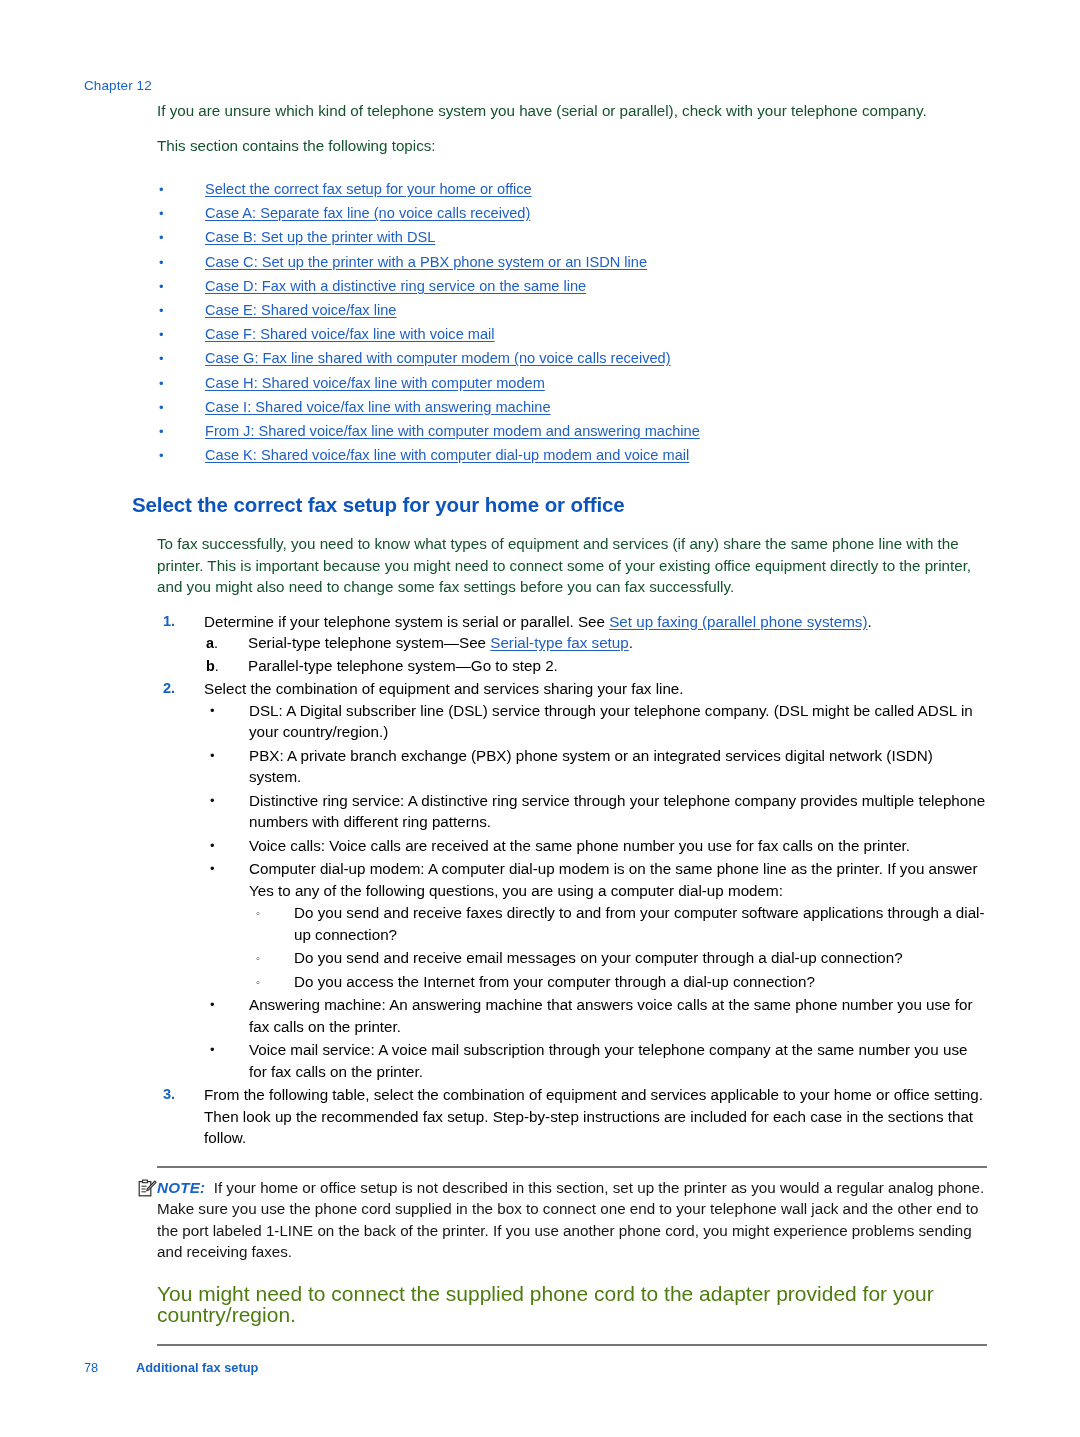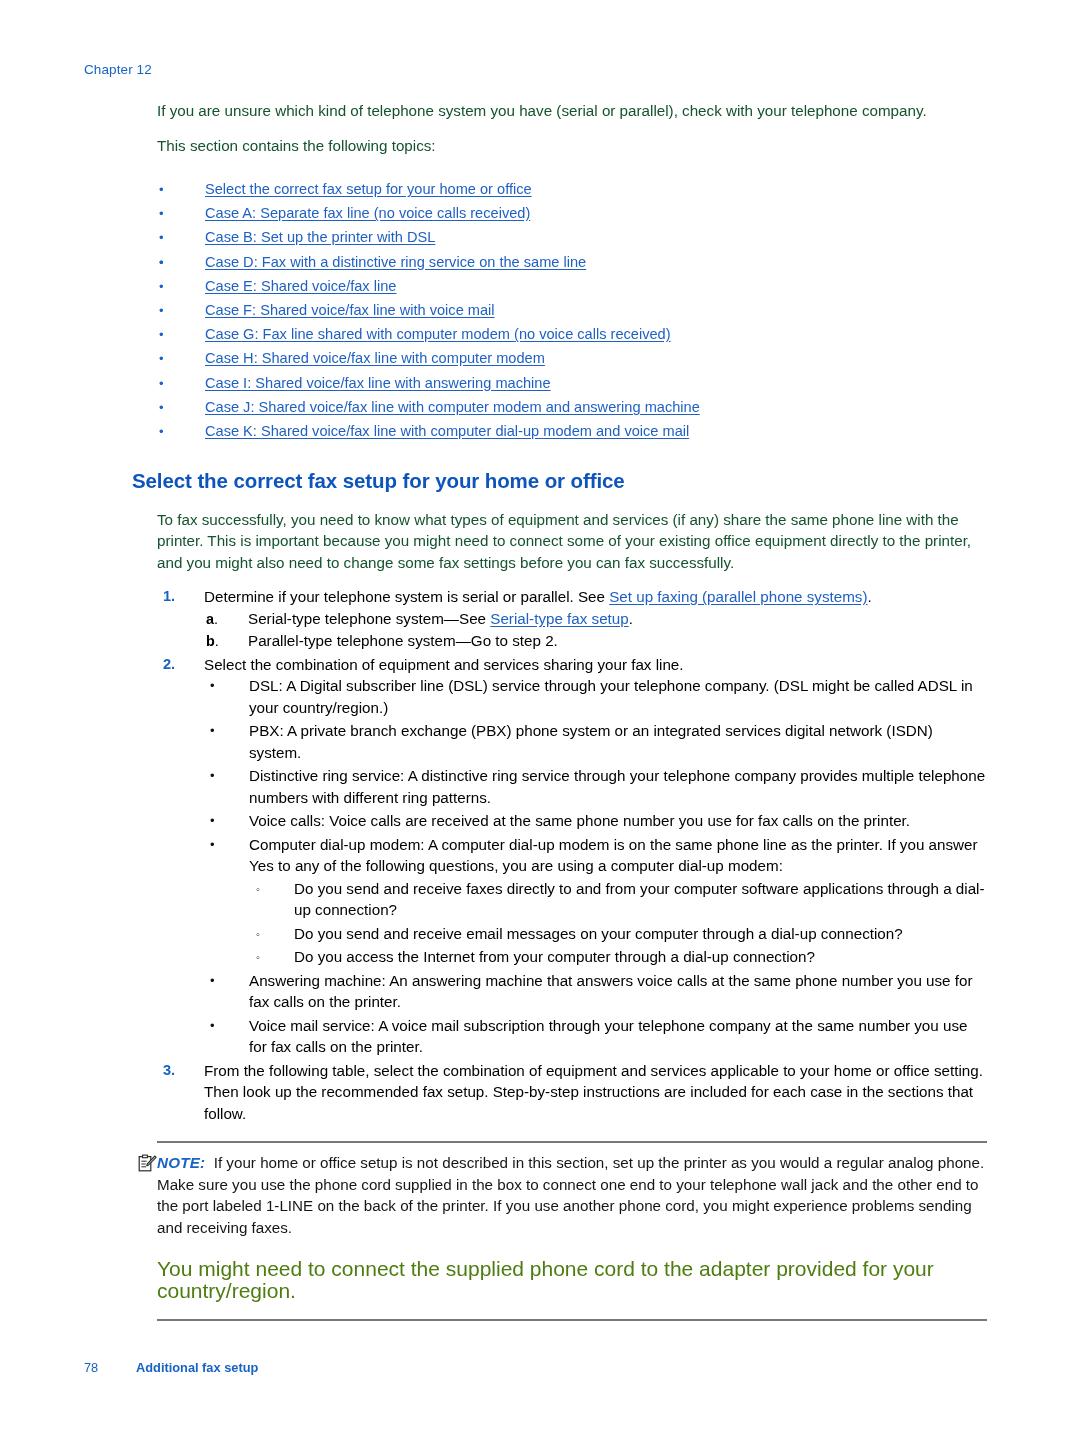--- a/index.html
+++ b/index.html
@@ -19,21 +19,21 @@
     position: relative;
     width: 1080px;
     height: 1437px;
     box-sizing: border-box;
   }
 
   
   .chapter-line {
     position: absolute;
     left: 84px;
-    top: 62px;
+    top: 78px;
     font-size: 13.5px;
     color: #1763c6;
     letter-spacing: 0.1px;
     text-align: center;
   }
 
   
   .content {
     position: absolute;
     left: 157px;
@@ -241,28 +241,28 @@
 
   <div class="content">
 
     <p class="body">If you are unsure which kind of telephone system you have (serial or parallel), check with your telephone company.</p>
     <p class="body tight">This section contains the following topics:</p>
 
     <ul class="topic-list">
       <li><span class="bul">•</span><a class="link" href="#">Select the correct fax setup for your home or office</a></li>
       <li><span class="bul">•</span><a class="link" href="#">Case A: Separate fax line (no voice calls received)</a></li>
       <li><span class="bul">•</span><a class="link" href="#">Case B: Set up the printer with DSL</a></li>
-      <li><span class="bul">•</span></li>
+      <li><span class="bul">•</span><a class="link" href="#">Case C: Set up the printer with a PBX phone system or an ISDN line</a></li>
       <li><span class="bul">•</span><a class="link" href="#">Case D: Fax with a distinctive ring service on the same line</a></li>
       <li><span class="bul">•</span><a class="link" href="#">Case E: Shared voice/fax line</a></li>
       <li><span class="bul">•</span><a class="link" href="#">Case F: Shared voice/fax line with voice mail</a></li>
       <li><span class="bul">•</span><a class="link" href="#">Case G: Fax line shared with computer modem (no voice calls received)</a></li>
       <li><span class="bul">•</span><a class="link" href="#">Case H: Shared voice/fax line with computer modem</a></li>
       <li><span class="bul">•</span><a class="link" href="#">Case I: Shared voice/fax line with answering machine</a></li>
-      <li><span class="bul">•</span><a class="link" href="#">Case J: Shared voice/fax line with computer modem and answering machine</a></li>
+      <li><span class="bul">•</span><a class="link" href="#">From J: Shared voice/fax line with computer modem and answering machine</a></li>
       <li><span class="bul">•</span><a class="link" href="#">Case K: Shared voice/fax line with computer dial-up modem and voice mail</a></li>
     </ul>
 
     <h2 class="section-heading">Select the correct fax setup for your home or office</h2>
 
     <p class="body">To fax successfully, you need to know what types of equipment and services (if any) share the same phone line with the printer. This is important because you might need to connect some of your existing office equipment directly to the printer, and you might also need to change some fax settings before you can fax successfully.</p>
 
     <ol class="steps">
 
       <li class="step">

